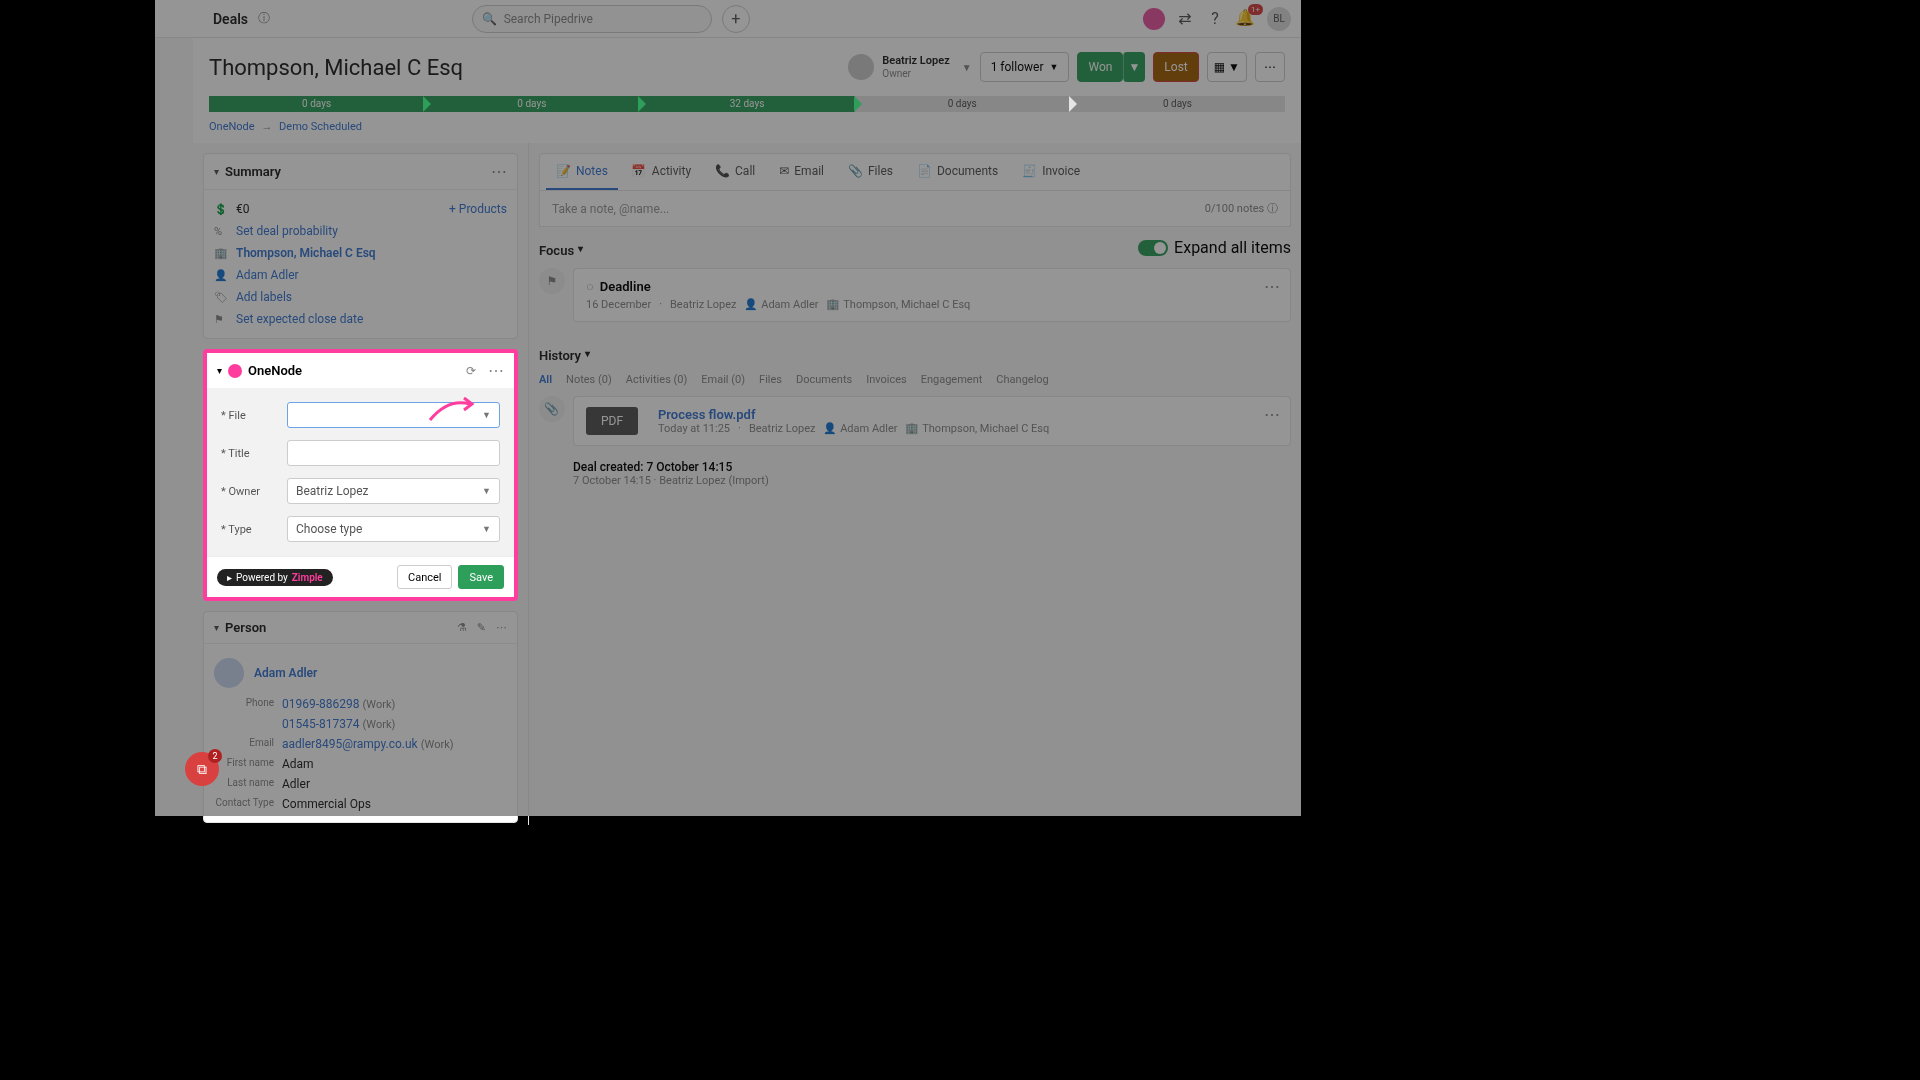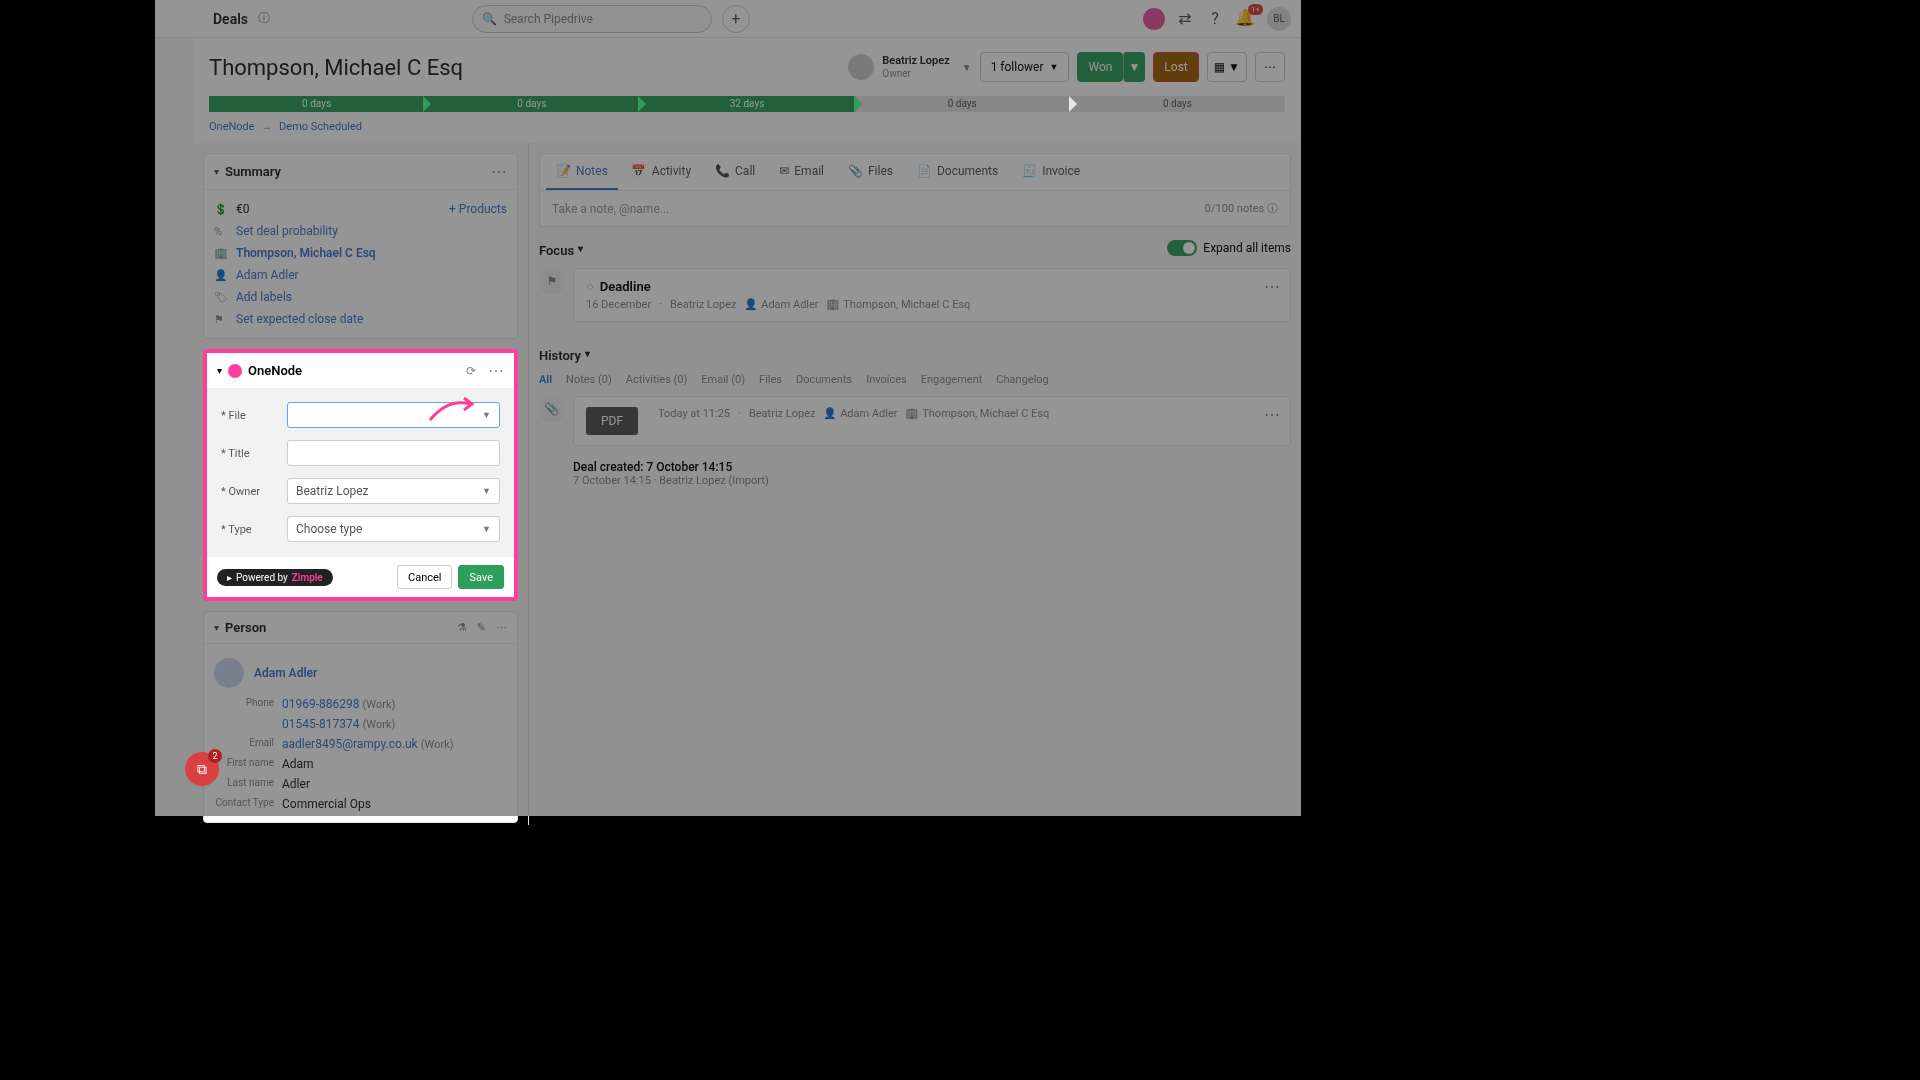--- a/index.html
+++ b/index.html
@@ -81,21 +81,21 @@
 .person-field .flbl{width:60px;text-align:right;color:#888;font-size:10px}
 .person-field .fval{font-size:12px;color:#222}
 .person-field .fval a{color:#3976d1;text-decoration:none}
 .person-field .suffix{color:#888;font-size:11px}
 .tabs{display:flex;gap:4px;border:1px solid #e5e5e5;border-radius:4px 4px 0 0;background:#fff;padding:0 6px}
 .tab{padding:10px 10px;font-size:12px;color:#555;display:flex;align-items:center;gap:5px;cursor:pointer;border-bottom:2px solid transparent}
 .tab.active{color:#3976d1;border-bottom-color:#3976d1}
 .note-input{border:1px solid #e5e5e5;border-top:none;background:#fff;padding:10px 12px;display:flex;align-items:center;font-size:12px;color:#999}
 .note-count{margin-left:auto;font-size:11px;color:#888}
 .section-label{display:flex;align-items:flex-start;gap:4px;font-weight:600;font-size:13px;margin:16px 0 10px;color:#222}
-.expand-row{display:flex;align-items:center;gap:6px;margin-left:auto;font-size:12px}
+.expand-row{display:flex;align-items:center;gap:6px;margin-left:auto;font-size:16px}
 .toggle{width:30px;height:16px;background:#2e9e5b;border-radius:10px;position:relative}
 .toggle::after{content:"";position:absolute;right:2px;top:2px;width:12px;height:12px;background:#fff;border-radius:50%}
 .card{background:#fff;border:1px solid #e5e5e5;border-radius:4px;padding:10px 12px;margin-bottom:10px;position:relative}
 .card .card-dots{position:absolute;right:10px;top:8px;color:#888;cursor:pointer}
 .card-title{font-weight:600;font-size:13px;margin-bottom:4px;display:flex;align-items:center;gap:6px}
 .card-meta{font-size:11px;color:#888;display:flex;gap:8px;flex-wrap:wrap}
 .card-meta .meta-item{display:flex;align-items:center;gap:3px}
 .timeline-icon{width:26px;height:26px;border-radius:50%;background:#eee;display:flex;align-items:center;justify-content:center;color:#888;font-size:12px;margin-right:8px}
 .timeline-row{display:flex;align-items:flex-start}
 .history-tabs{display:flex;gap:14px;font-size:11px;color:#888;margin:8px 0 10px}
@@ -375,20 +375,21 @@
         <span class="ht">Engagement</span>
         <span class="ht">Changelog</span>
       </div>
 
       <div class="timeline-row">
         <div class="timeline-icon">📎</div>
         <div class="card file-card" style="flex:1;display:flex;align-items:flex-start">
           <span class="card-dots">⋯</span>
           <div class="file-icon">PDF</div>
           <div style="flex:1">
+            <div class="file-title">Process flow.pdf</div>
             <div class="card-meta">
               <span>Today at 11:25</span>
                 <span>·</span>
               <span>Beatriz Lopez</span>
               <span class="meta-item">👤 <span>Adam Adler</span></span>
               <span class="meta-item">🏢 <span>Thompson, Michael C Esq</span></span>
             </div>
           </div>
         </div>
       </div>

